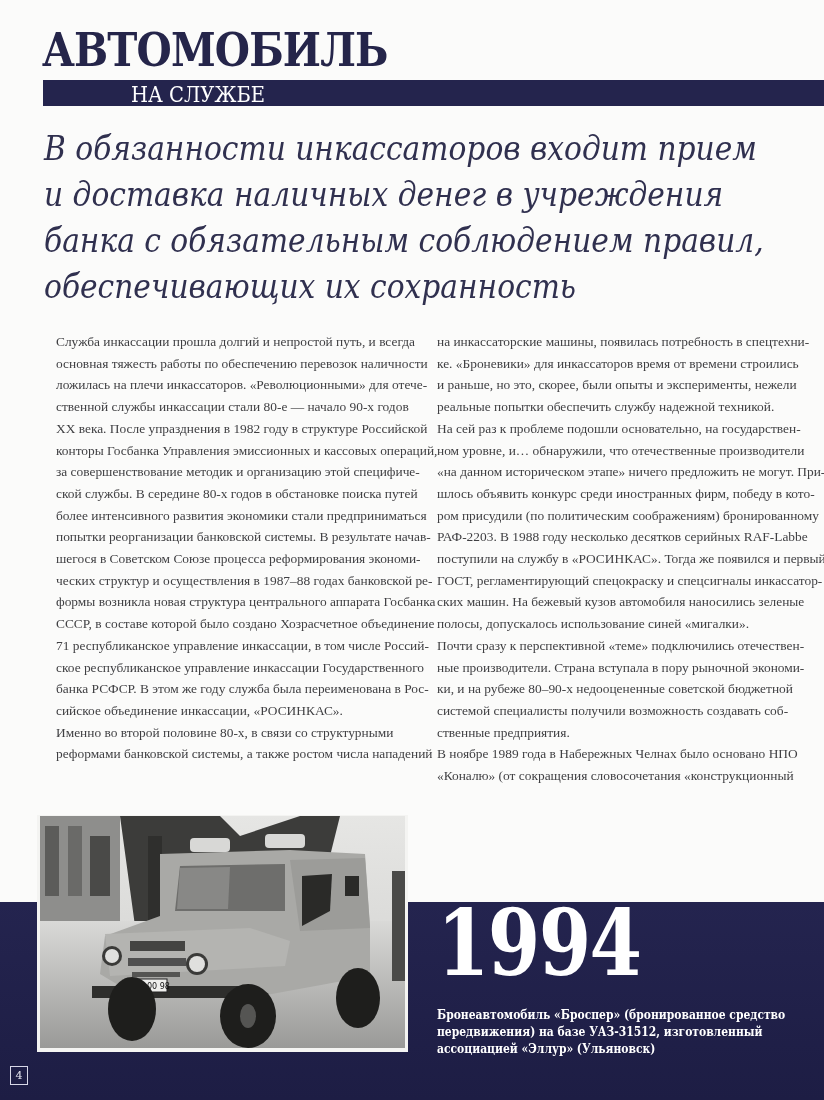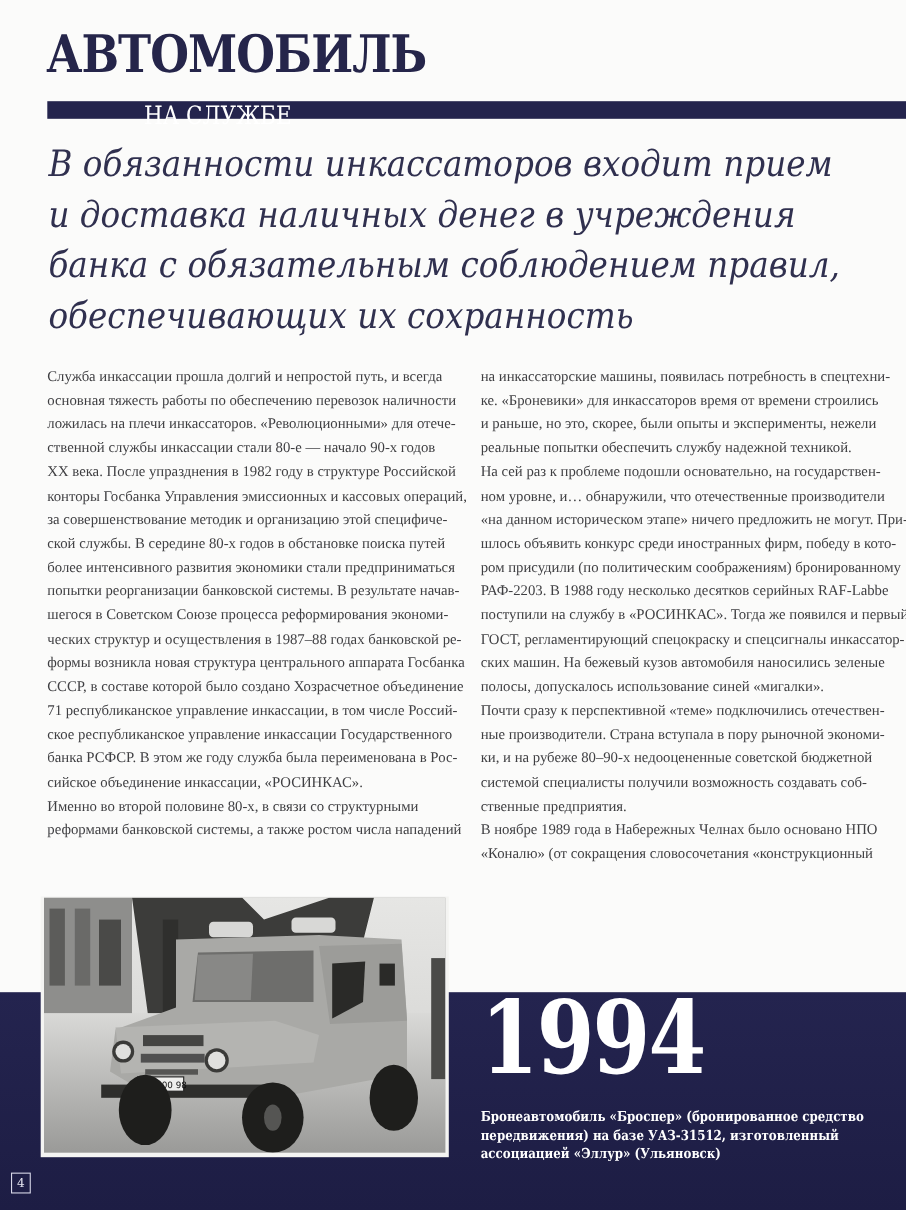--- a/index.html
+++ b/index.html
@@ -10,21 +10,21 @@
       color: #3a3a3c;
     }
     .masthead-title {
       position: absolute; left: 42px; top: 22px;
       font-family: "DejaVu Serif", serif; font-weight: bold;
       font-size: 47px; line-height: 56px; letter-spacing: -1px;
       color: #25254a; transform: scaleX(0.86); transform-origin: left top;
       white-space: nowrap;
     }
     .masthead-bar {
-      position: absolute; left: 43px; top: 92px; width: 781px; height: 16px;
+      position: absolute; left: 43px; top: 80px; width: 781px; height: 26px;
       background: #24244d;
     }
     .masthead-sub {
       position: absolute; left: 88px; top: 0px;
       font-family: "DejaVu Serif", serif; font-size: 23px; line-height: 28px;
       color: #ffffff; transform: scaleX(0.85); transform-origin: left top;
       white-space: nowrap;
     }
     .lead {
       position: absolute; left: 44px; top: 126px; width: 740px;
@@ -32,21 +32,21 @@
       font-size: 33px; line-height: 46px; color: #30304f;
       transform: scaleX(0.9); transform-origin: left top;
     }
     .lead .line { display: block; white-space: nowrap; }
     .col {
       position: absolute; top: 331px;
       font-family: "Liberation Serif", serif; font-size: 13.4px; line-height: 21.7px;
       color: #3f3f42;
     }
     .col .line { display: block; white-space: nowrap; }
-    .col-left { left: 43px; width: 360px; }
+    .col-left { left: 56px; width: 360px; }
     .col-right { left: 437px; width: 365px; }
     .navy-block {
       position: absolute; left: 0; top: 902px; width: 824px; height: 198px;
       background: linear-gradient(180deg, #24244f 0%, #1d1d44 100%);
     }
     .photo {
       position: absolute; left: 37px; top: 815px; width: 371px; height: 237px;
       background: #f4f4f2; box-sizing: border-box; padding: 0;
     }
     .photo-inner {

